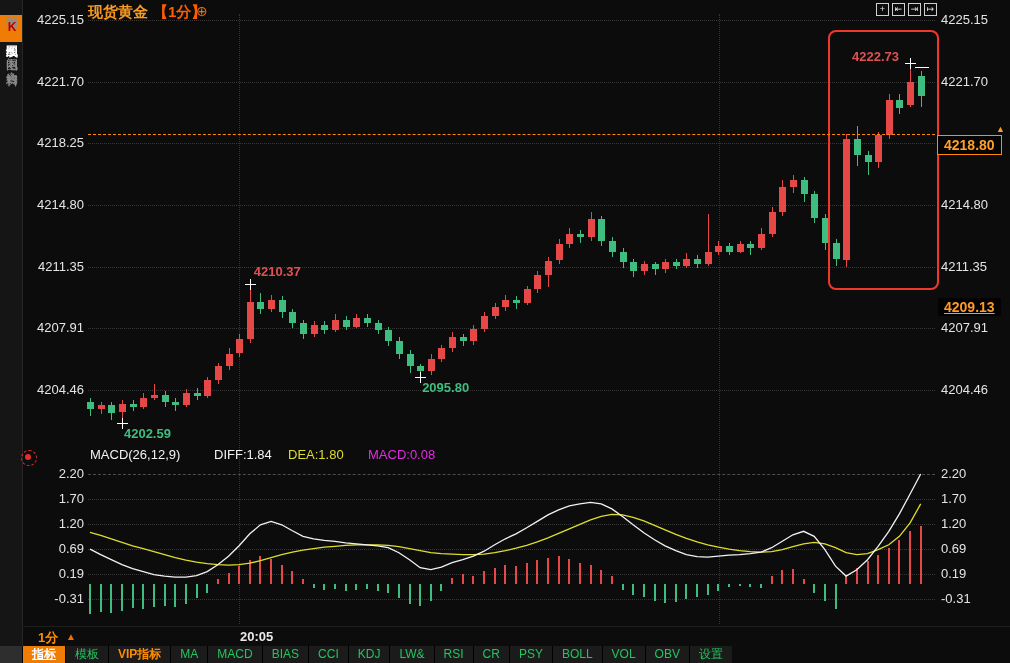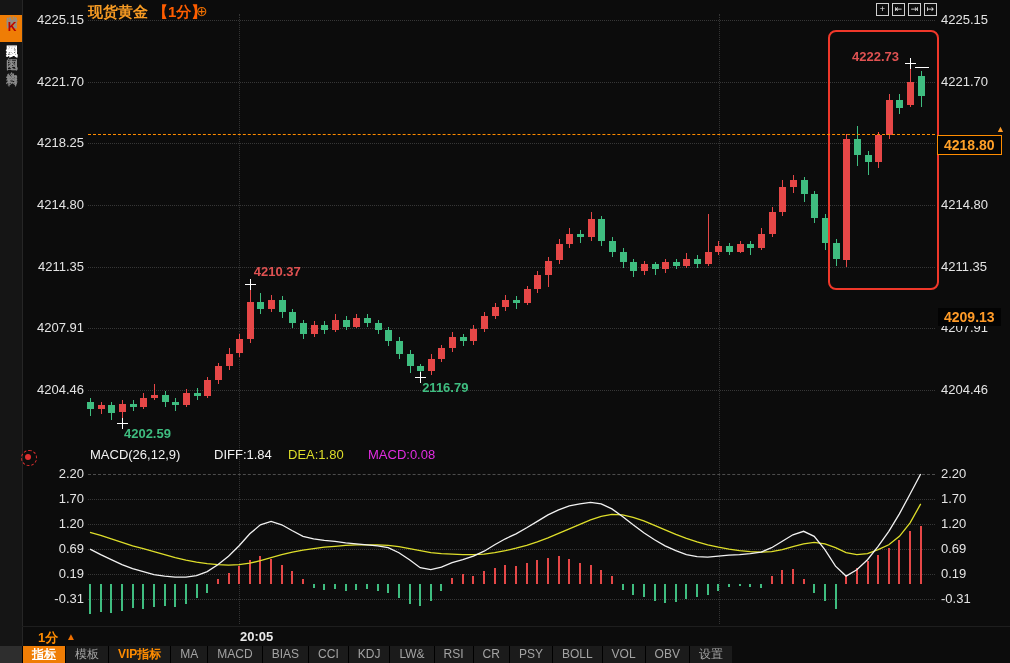--- a/index.html
+++ b/index.html
@@ -42,21 +42,21 @@
   #burst{position:absolute;left:21px;top:450px;width:14px;height:14px;border:1px dashed #e03030;border-radius:50%;}
   #burst i{position:absolute;left:3px;top:3px;width:6px;height:6px;background:#e03030;border-radius:50%;}
   
   #axis-sep{position:absolute;left:22px;top:626px;width:988px;height:0;border-top:1px solid #1e1e1e;}
   #f-interval{position:absolute;left:38px;top:629px;color:#ff8c00;font-size:13px;font-weight:bold;}
   #f-arrow{position:absolute;left:66px;top:631px;color:#f07000;font-size:10px;}
   #f-time{position:absolute;left:240px;top:629px;color:#eaeaea;font-size:13px;font-weight:bold;}
   #f-session{position:absolute;left:612px;top:628px;background:#040404;color:#ffa028;font-size:13px;padding:1px 5px;}
   #watermark{position:absolute;left:874px;top:599px;font-size:31px;font-weight:bold;color:#ccd2de;letter-spacing:1px;z-index:7;}
   #tabs{position:absolute;left:22px;bottom:0;right:0;height:17px;display:flex;background:#0c0c0c;z-index:8;}
-  .tab{height:17px;line-height:16px;padding:0 9px;font-size:12px;color:#a3a3a3;background:#1b1b1b;
+  .tab{height:17px;line-height:16px;padding:0 9px;font-size:12px;color:#22c55e;background:#1b1b1b;
        border-left:1px solid #000;cursor:pointer;white-space:nowrap;}
   .tab.active{background:#ef7d05;color:#fff;font-weight:bold;text-decoration:underline;}
   .tab.vip{color:#ff8c00;font-weight:bold;}
   #corner{position:absolute;left:0;bottom:0;width:22px;height:17px;background:#2e2e2e;z-index:8;}
   svg{position:absolute;left:0;top:0;pointer-events:none;}
 </style>
 </head>
 <body>
 
 <div id="app">
@@ -369,32 +369,32 @@
     </svg>
   <div id="anno-layer">
       <div class="cross-h" style="left: 245px; top: 284px;"></div>
       <div class="cross-v" style="left: 250px; top: 279px;"></div>
       <div class="anno" style="color: rgb(224, 82, 82); left: 253.75px; top: 264.311px;">4210.37</div>
       <div class="cross-h" style="left: 117px; top: 423px;"></div>
       <div class="cross-v" style="left: 122px; top: 418px;"></div>
       <div class="anno" style="color: rgb(63, 189, 128); left: 123.95px; top: 426.44px;">4202.59</div>
       <div class="cross-h" style="left: 415px; top: 377px;"></div>
       <div class="cross-v" style="left: 420px; top: 372px;"></div>
-      <div class="anno" style="color: rgb(63, 189, 128); left: 422.15px; top: 380.481px;">2116.79</div>
+      <div class="anno" style="color: rgb(63, 189, 128); left: 422.15px; top: 380.481px;">2095.80</div>
       <div class="cross-h" style="left: 905px; top: 63px;"></div>
       <div class="cross-v" style="left: 910px; top: 58px;"></div>
       <div class="cross-h" style="left: 915px; top: 67px; width: 14px;"></div>
       <div class="anno" style="color: rgb(224, 82, 82); left: 852.05px; top: 49.2769px;">4222.73</div>
     </div>
 
   <div id="hl-box" style="left: 828px; top: 30px; width: 107px; height: 256px;"></div>
   <div id="cur-line" style="top: 134px;"></div>
   <span id="cur-arrow" style="left: 996px; top: 124px;">▲</span>
   <div id="cur-label" style="top: 135px;">4218.80</div>
-  <div id="last-label" style="top: 308px;">4209.13</div>
+  <div id="last-label" style="top: 298px; text-decoration: underline;">4209.13</div>
 
   <div id="burst">
       <i></i>
     </div>
   <span class="macd-lbl" style="left:90px;color:#f2f2f2;">MACD(26,12,9)</span>
   <span class="macd-lbl" style="left:214px;color:#f2f2f2;">DIFF:1.84</span>
   <span class="macd-lbl" style="left:288px;color:#dede2a;">DEA:1.80</span>
   <span class="macd-lbl" style="left:368px;color:#e12de1;">MACD:0.08</span>
 
   <div id="axis-sep"></div>

